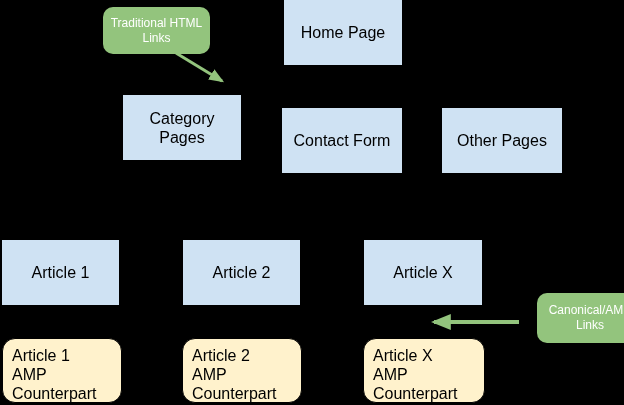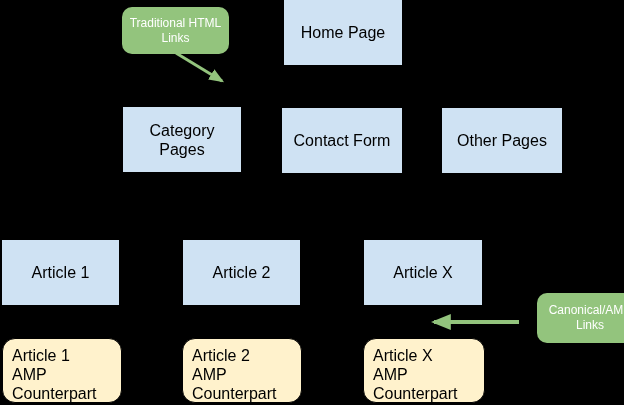--- a/index.html
+++ b/index.html
@@ -63,21 +63,21 @@
 </style>
 </head>
 <body>
 
 <div class="canvas">
 
   <div class="node page" style="left:283px; top:-2px; width:120px; height:68px;">
     <span>Home Page</span>
   </div>
 
-  <div class="node page" style="left:122px; top:106px; width:120px; height:67px;align-items:center;">
+  <div class="node page" style="left:122px; top:94px; width:120px; height:67px;align-items:center;">
     <span>Category
 Pages</span>
   </div>
   <div class="node page" style="left:441px; top:107px; width:122px; height:67px;">
     <span>Other Pages</span>
   </div>
   <div class="node page" style="left:281px; top:107px; width:122px; height:67px;">
     <span>Contact Form</span>
   </div>
 
@@ -100,21 +100,21 @@
     <span>Article 2
 AMP
 Counterpart</span>
   </div>
   <div class="node amp" style="left:363px; top:338px; width:122px; height:65px;">
     <span>Article X
 AMP
 Counterpart</span>
   </div>
 
-  <div class="callout" style="left:103px; top:7px; width:107px; height:47px;margin-left:19px;">
+  <div class="callout" style="left:103px; top:7px; width:107px; height:47px;">
     <span>Traditional HTML
 Links</span>
   </div>
   <div class="callout" style="left:537px; top:293px; width:106px; height:50px;">
     <span>Canonical/AMP
 Links</span>
   </div>
 
   <svg class="arrows" width="624" height="405" viewBox="0 0 624 405">
     <defs>

